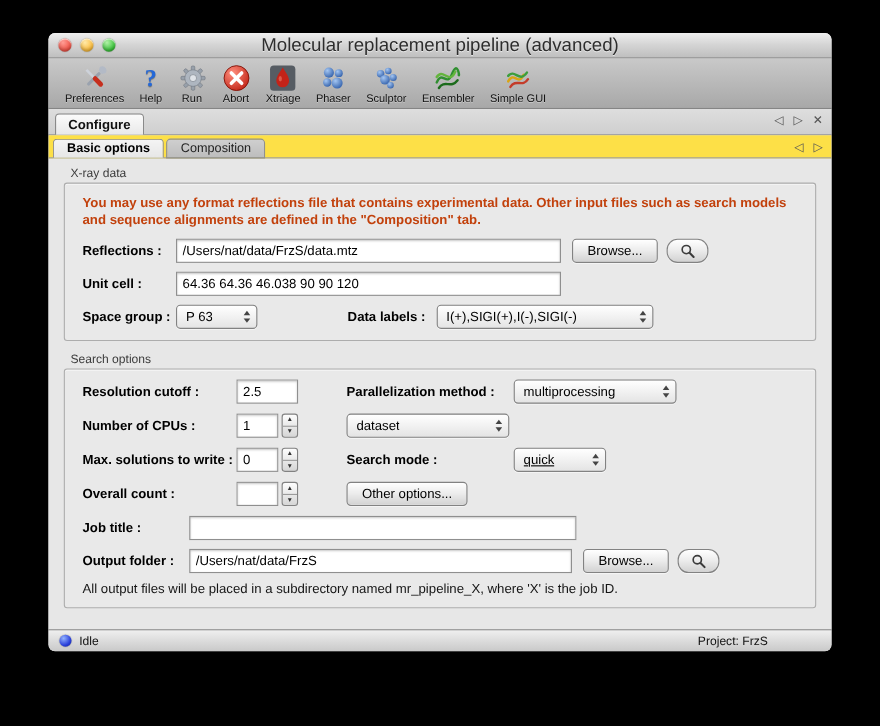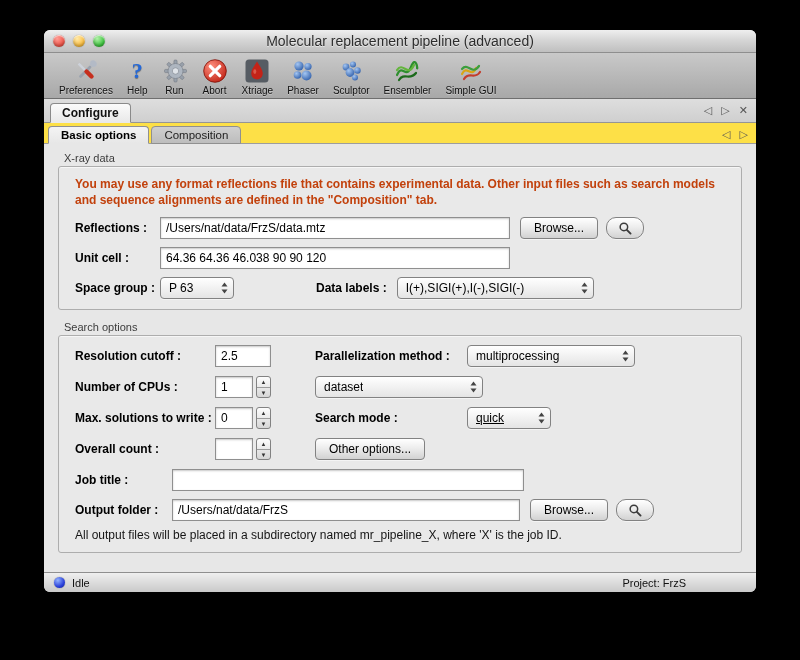--- a/index.html
+++ b/index.html
@@ -21,21 +21,21 @@
     background:linear-gradient(#efefef,#d6d6d6 45%,#bfbfbf);
     border-bottom:1px solid #8e8e8e;
   }
   .lights{position:absolute;left:9px;top:5px;display:flex;gap:8px;}
   .light{width:12px;height:12px;border-radius:50%;display:inline-block;
     box-shadow:inset 0 1px 1px rgba(255,255,255,.7), inset 0 -2px 3px rgba(0,0,0,.25), 0 0 1px rgba(0,0,0,.5);}
   .light.red{background:radial-gradient(circle at 35% 30%, #ff9d95, #f2564a 65%, #c53a30);}
   .light.yellow{background:radial-gradient(circle at 35% 30%, #ffe9a8, #fdbf41 65%, #d39b1f);}
   .light.green{background:radial-gradient(circle at 35% 30%, #b2f0a8, #3ec73f 65%, #23941f);}
   .wtitle{position:absolute;left:0;right:0;top:0;height:22px;line-height:22px;
-    text-align:center;font-size:14px;color:#2d2d2d;text-shadow:0 1px 0 rgba(255,255,255,.55);}
+    text-align:center;font-size:17px;color:#2d2d2d;text-shadow:0 1px 0 rgba(255,255,255,.55);}
   
   .toolbar{
     flex:0 0 46px;height:46px;display:flex;align-items:stretch;
     background:linear-gradient(#c9c9c9,#a8a8a8);
     border-bottom:1px solid #6f6f6f;padding:2px 8px 1px 8px;box-sizing:border-box;
   }
   .tbitem{display:flex;flex-direction:column;align-items:center;justify-content:flex-end;
     padding:1px 7px;border-radius:4px;cursor:default;}
   .tbicon{height:27px;display:flex;align-items:center;justify-content:center;}
   .tbicon svg{display:block;}
@@ -103,21 +103,21 @@
   }
   .iconbtn{width:38px;padding:0;border-radius:10px;display:inline-flex;align-items:center;justify-content:center;}
   .combo{
     display:inline-flex;align-items:center;justify-content:space-between;
     height:22px;box-sizing:border-box;border:1px solid #828282;border-radius:4px;
     background:linear-gradient(#ffffff,#e4e4e4);padding:0 5px 0 8px;
     font-size:12px;color:#000;box-shadow:0 1px 0 rgba(255,255,255,.5);cursor:default;
   }
   .combotext{white-space:nowrap;overflow:hidden;}
   .comboarrows{margin-left:6px;display:flex;align-items:center;}
-  .cw74{width:74px;} .cw197{width:197px;text-align:right;} .cw148{width:168px;} .cw84{width:84px;text-decoration:underline;}
+  .cw74{width:74px;} .cw197{width:197px;text-align:right;} .cw148{width:148px;} .cw84{width:84px;text-decoration:underline;}
   .spinwrap{display:inline-flex;align-items:center;}
   .stepper{
     width:15px;height:22px;box-sizing:border-box;margin-left:3px;
     border:1px solid #828282;border-radius:3px;
     background:linear-gradient(#fdfdfd,#d6d6d6);
     display:inline-flex;flex-direction:column;overflow:hidden;
   }
   .stephalf{flex:1;display:flex;align-items:center;justify-content:center;
     font-size:6px;color:#333;line-height:1;}
   .stephalf + .stephalf{border-top:1px solid #9b9b9b;}
@@ -125,21 +125,21 @@
   .statusbar{
     flex:0 0 20px;height:20px;border-top:1px solid #8f8f8f;
     background:linear-gradient(#efefef,#c9c9c9);
     display:flex;align-items:center;font-size:11px;color:#111;
     padding:0 14px 0 10px;box-sizing:border-box;
   }
   .led{width:11px;height:11px;border-radius:50%;margin-right:7px;flex:0 0 11px;
     background:radial-gradient(circle at 35% 30%, #93b3ff, #2b41da 60%, #101e8e);
     box-shadow:0 0 1px rgba(0,0,0,.6);}
   .sbspacer{flex:1;}
-  .project{margin-right:56px;color:#111;}
+  .project{margin-right:44px;color:#111;}
   .mglass{display:block;}
 </style>
 </head>
 <body>
 
 <svg width="0" height="0" style="position:absolute">
   <defs>
     <radialGradient id="gRed" cx="0.35" cy="0.3" r="0.9">
       <stop offset="0" stop-color="#ff8f7e"></stop>
         <stop offset="1" stop-color="#b71205"></stop>

